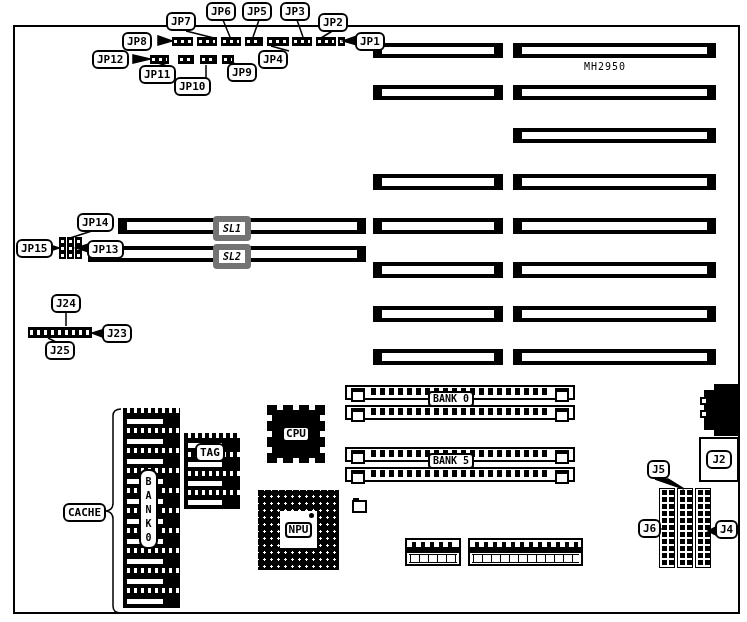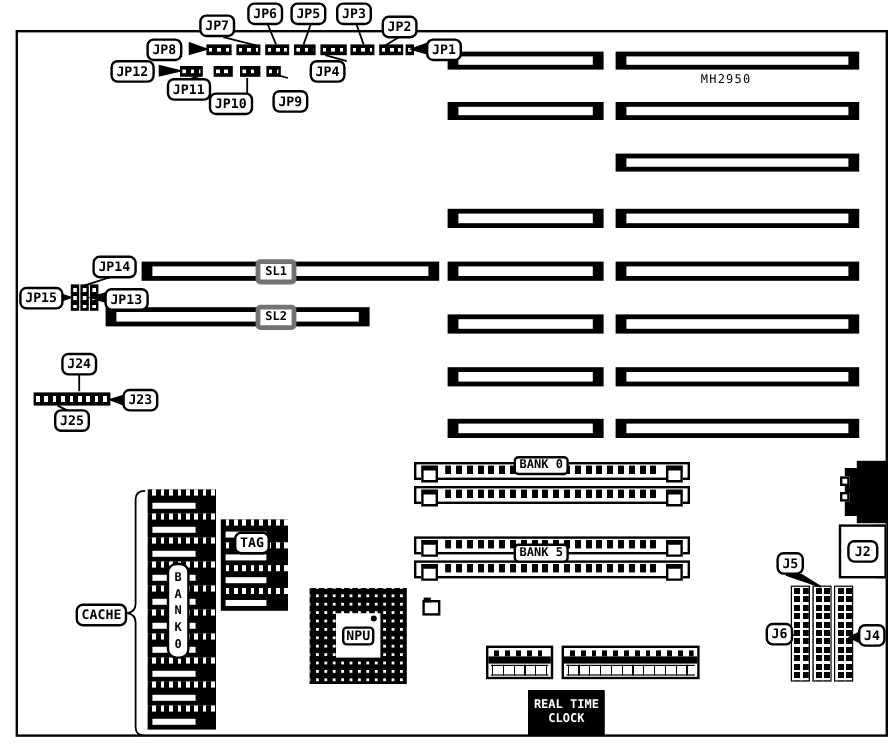--- a/index.html
+++ b/index.html
@@ -6,22 +6,22 @@
   html,body { background:#fff; }
   body { font-family:"DejaVu Sans Mono","Liberation Mono",monospace; color:#000; }
   .stage { position:relative; width:747px; height:622px; background:#fff; overflow:hidden; }
   .board { position:absolute; left:13px; top:25px; width:727px; height:589px; border:2px solid #000; background:#fff; }
   .overlay { position:absolute; left:0; top:0; width:747px; height:622px; z-index:4; pointer-events:none; }
   .lbl { position:absolute; z-index:6; background:#fff; border:2px solid #000; border-radius:6px;
          font-weight:bold; font-size:11px; line-height:13px; padding:1px 3px; text-align:center; white-space:nowrap; }
   .lbl.sm { border-radius:4px; font-size:10px; line-height:12px; padding:0 3px; }
   .slot { position:absolute; background:#000; z-index:1; }
   .slot::after { content:""; position:absolute; left:9px; right:9px; top:4px; bottom:4px; background:#fff; }
-  .sl-lbl { position:absolute; top:-2px; z-index:6; background:#fff; border:4px solid #737373; border-radius:4px;
-            font-weight:bold; font-size:10px; line-height:13px; padding:0 4px; }
+  .sl-lbl { position:absolute; top:-2px; z-index:6; background:#fff; border:6px solid #737373; border-radius:4px;
+            font-weight:bold; font-size:10px; line-height:13px; padding:0 4px;font-style:italic; }
   .jblock { position:absolute; background:#000; height:9px; z-index:2; }
   .jblock::after { content:""; position:absolute; left:2px; right:2px; top:3px; bottom:3px;
             background-image:repeating-linear-gradient(90deg,#fff 0 3px,transparent 3px 7px); }
   .vjump { position:absolute; background:#000; width:7px; height:22px; z-index:2; }
   .vjump::after { content:""; position:absolute; left:2px; right:2px; top:2px; bottom:2px;
             background-image:repeating-linear-gradient(0deg,#fff 0 3px,transparent 3px 7px); }
   .simm { position:absolute; border:2px solid #000; z-index:1;
           background: repeating-linear-gradient(90deg,#000 0 5px,#fff 5px 9px) 24px 1px / calc(100% - 48px) 7px no-repeat,
                       repeating-linear-gradient(90deg,#000 0 3px,#fff 3px 9px) 26px calc(100% - 4px) / calc(100% - 52px) 3px no-repeat,
                       #fff; }
@@ -122,21 +122,21 @@
   <div class="slot" style="left:373px;top:262px;width:130px;height:16px"></div>
   <div class="slot" style="left:513px;top:262px;width:203px;height:16px"></div>
   <div class="slot" style="left:373px;top:306px;width:130px;height:16px"></div>
   <div class="slot" style="left:513px;top:306px;width:203px;height:16px"></div>
   <div class="slot" style="left:373px;top:349px;width:130px;height:16px"></div>
   <div class="slot" style="left:513px;top:349px;width:203px;height:16px"></div>
 
   <div class="slot" style="left:118px;top:218px;width:248px;height:16px">
     <div class="sl-lbl" style="left:95px">SL1</div>
   </div>
-  <div class="slot" style="left:88px;top:256px;width:220px;height:16px">
+  <div class="slot" style="left:88px;top:246px;width:278px;height:16px">
     <div class="sl-lbl" style="left:125px">SL2</div>
   </div>
 
   <div class="model">MH2950</div>
 
   <div class="jblock" style="left:172px;top:37px;width:21px"></div>
   <div class="jblock" style="left:197px;top:37px;width:20px"></div>
   <div class="jblock" style="left:221px;top:37px;width:20px"></div>
   <div class="jblock" style="left:245px;top:37px;width:18px"></div>
   <div class="jblock" style="left:267px;top:37px;width:22px"></div>
@@ -159,35 +159,38 @@
   <div class="lbl" style="left:206px;top:2px">JP6</div>
   <div class="lbl" style="left:242px;top:2px">JP5</div>
   <div class="lbl" style="left:280px;top:2px">JP3</div>
   <div class="lbl" style="left:318px;top:13px">JP2</div>
   <div class="lbl" style="left:122px;top:32px">JP8</div>
   <div class="lbl" style="left:355px;top:32px">JP1</div>
   <div class="lbl" style="left:258px;top:50px">JP4</div>
   <div class="lbl" style="left:92px;top:50px">JP12</div>
   <div class="lbl" style="left:139px;top:65px">JP11</div>
   <div class="lbl" style="left:174px;top:77px">JP10</div>
-  <div class="lbl" style="left:227px;top:75px">JP9</div>
+  <div class="lbl" style="left:227px;top:63px">JP9</div>
   <div class="lbl" style="left:77px;top:213px">JP14</div>
   <div class="lbl" style="left:16px;top:239px">JP15</div>
   <div class="lbl" style="left:87px;top:240px">JP13</div>
   <div class="lbl" style="left:51px;top:294px">J24</div>
   <div class="lbl" style="left:102px;top:324px">J23</div>
   <div class="lbl" style="left:45px;top:341px">J25</div>
 
   <div class="simm" style="left:345px;top:385px;width:230px;height:15px"></div>
   <div class="simm" style="left:345px;top:405px;width:230px;height:15px"></div>
   <div class="simm" style="left:345px;top:447px;width:230px;height:15px"></div>
   <div class="simm" style="left:345px;top:467px;width:230px;height:15px"></div>
-  <div class="lbl sm" style="left:428px;top:380px">BANK 0</div>
+  <div class="lbl sm" style="left:428px;top:391px">BANK 0</div>
   <div class="lbl sm" style="left:428px;top:453px">BANK 5</div>
 
+  <div class="cpu">
+    <div class="chip-lbl">CPU</div>
+  </div>
 
   <div class="npu">
     <div class="npu-core">
       <div class="npu-dot"></div>
       <div class="chip-lbl">NPU</div>
     </div>
   </div>
 
   <div class="chip-col" style="left:123px;top:408px">
     <div class="chip"></div>
@@ -228,18 +231,14 @@
   <div class="blackpart" style="left:714px;top:384px;width:26px;height:7px"></div>
   <div class="blackpart" style="left:714px;top:429px;width:26px;height:7px"></div>
   <div class="notch" style="left:700px;top:397px"></div>
   <div class="notch" style="left:700px;top:410px"></div>
 
   <div class="conn" style="left:405px;top:538px;width:56px"></div>
   <div class="conn" style="left:468px;top:538px;width:115px"></div>
 
   <div class="smallcomp"></div>
 
-  <div class="rtc">
-    <span>REAL TIME</span>
-    <span>CLOCK</span>
-  </div>
 
 </div>
 
 </body></html>

